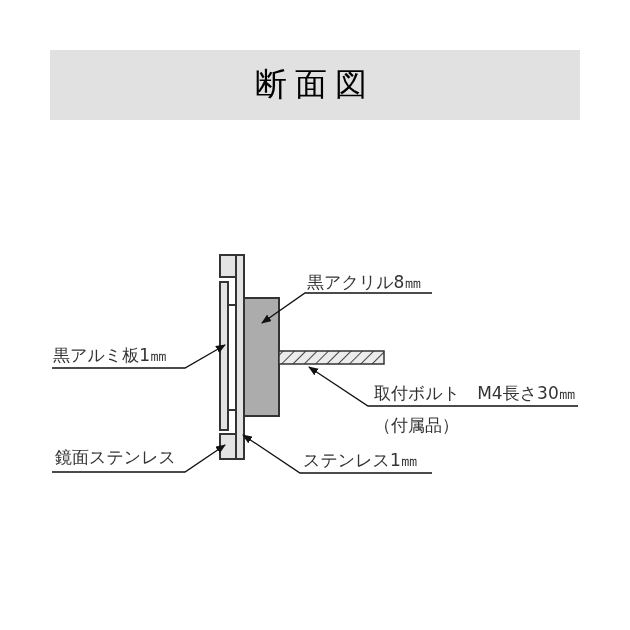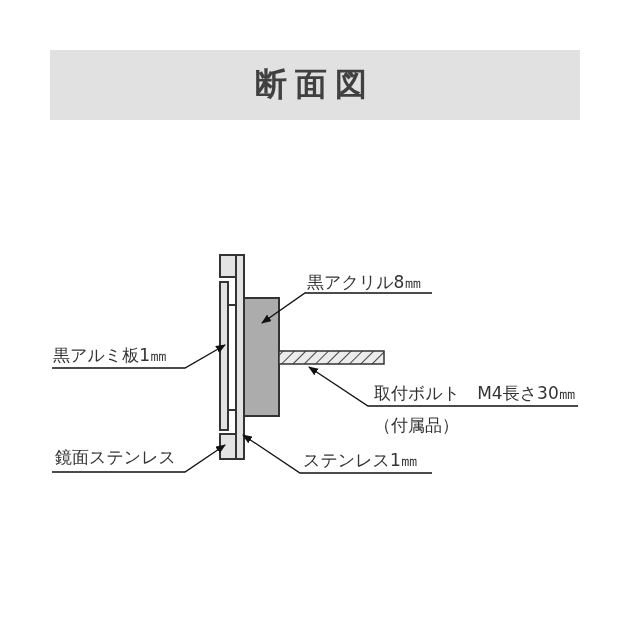--- a/index.html
+++ b/index.html
@@ -1,20 +1,20 @@
 <!DOCTYPE html>
 <html><head>
   <meta charset="utf-8">
   <style>
     html, body { margin: 0; padding: 0; background: #ffffff; }
     body { width: 630px; height: 630px; position: relative; overflow: hidden;
            font-family: "DejaVu Sans", "Liberation Sans", sans-serif; }
     .title-bar { position: absolute; left: 50px; top: 50px; width: 530px; height: 70px;
                  background: #e1e1e1; display: flex; align-items: center; justify-content: center; }
-    .title-text { font-size: 32px; font-weight: bold; color: #404040; letter-spacing: 8px;
+    .title-text { font-size: 32px; font-weight: normal; color: #000000; letter-spacing: 8px;
                   font-family: "DejaVu Sans", sans-serif; }
     svg.diagram { position: absolute; left: 0; top: 0; }
     .label { font-family: "DejaVu Sans", "Liberation Sans", sans-serif; font-size: 17px; fill: #333333; }
   </style>
 </head>
 <body>
 
 <div class="title-bar">
   <span class="title-text">断面図</span>
 </div>

